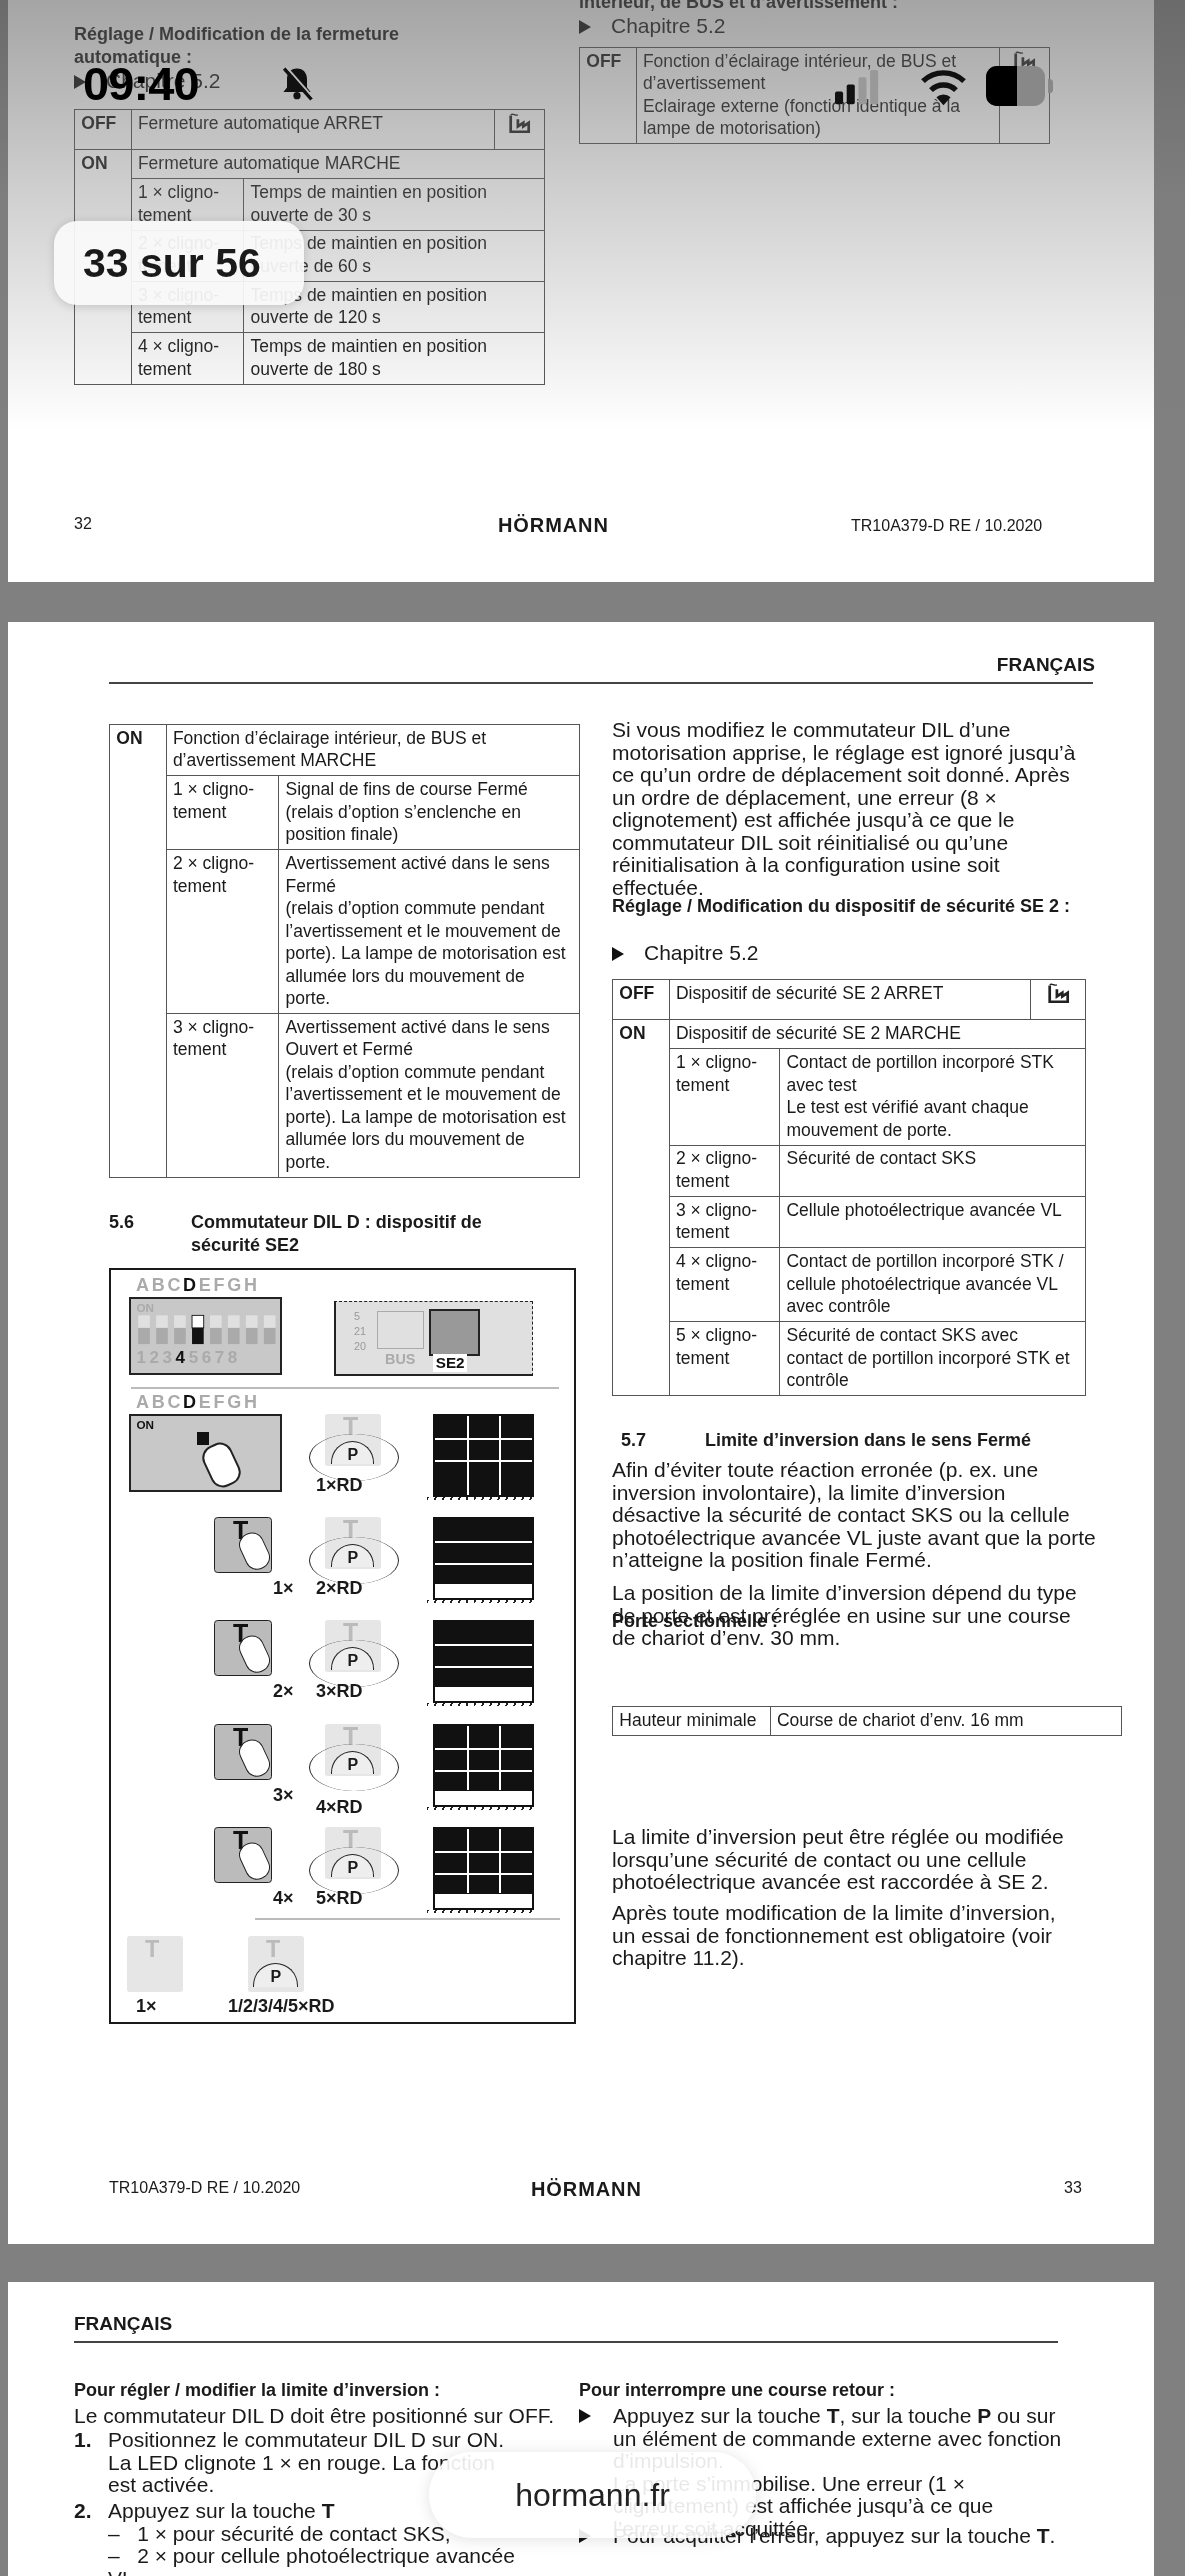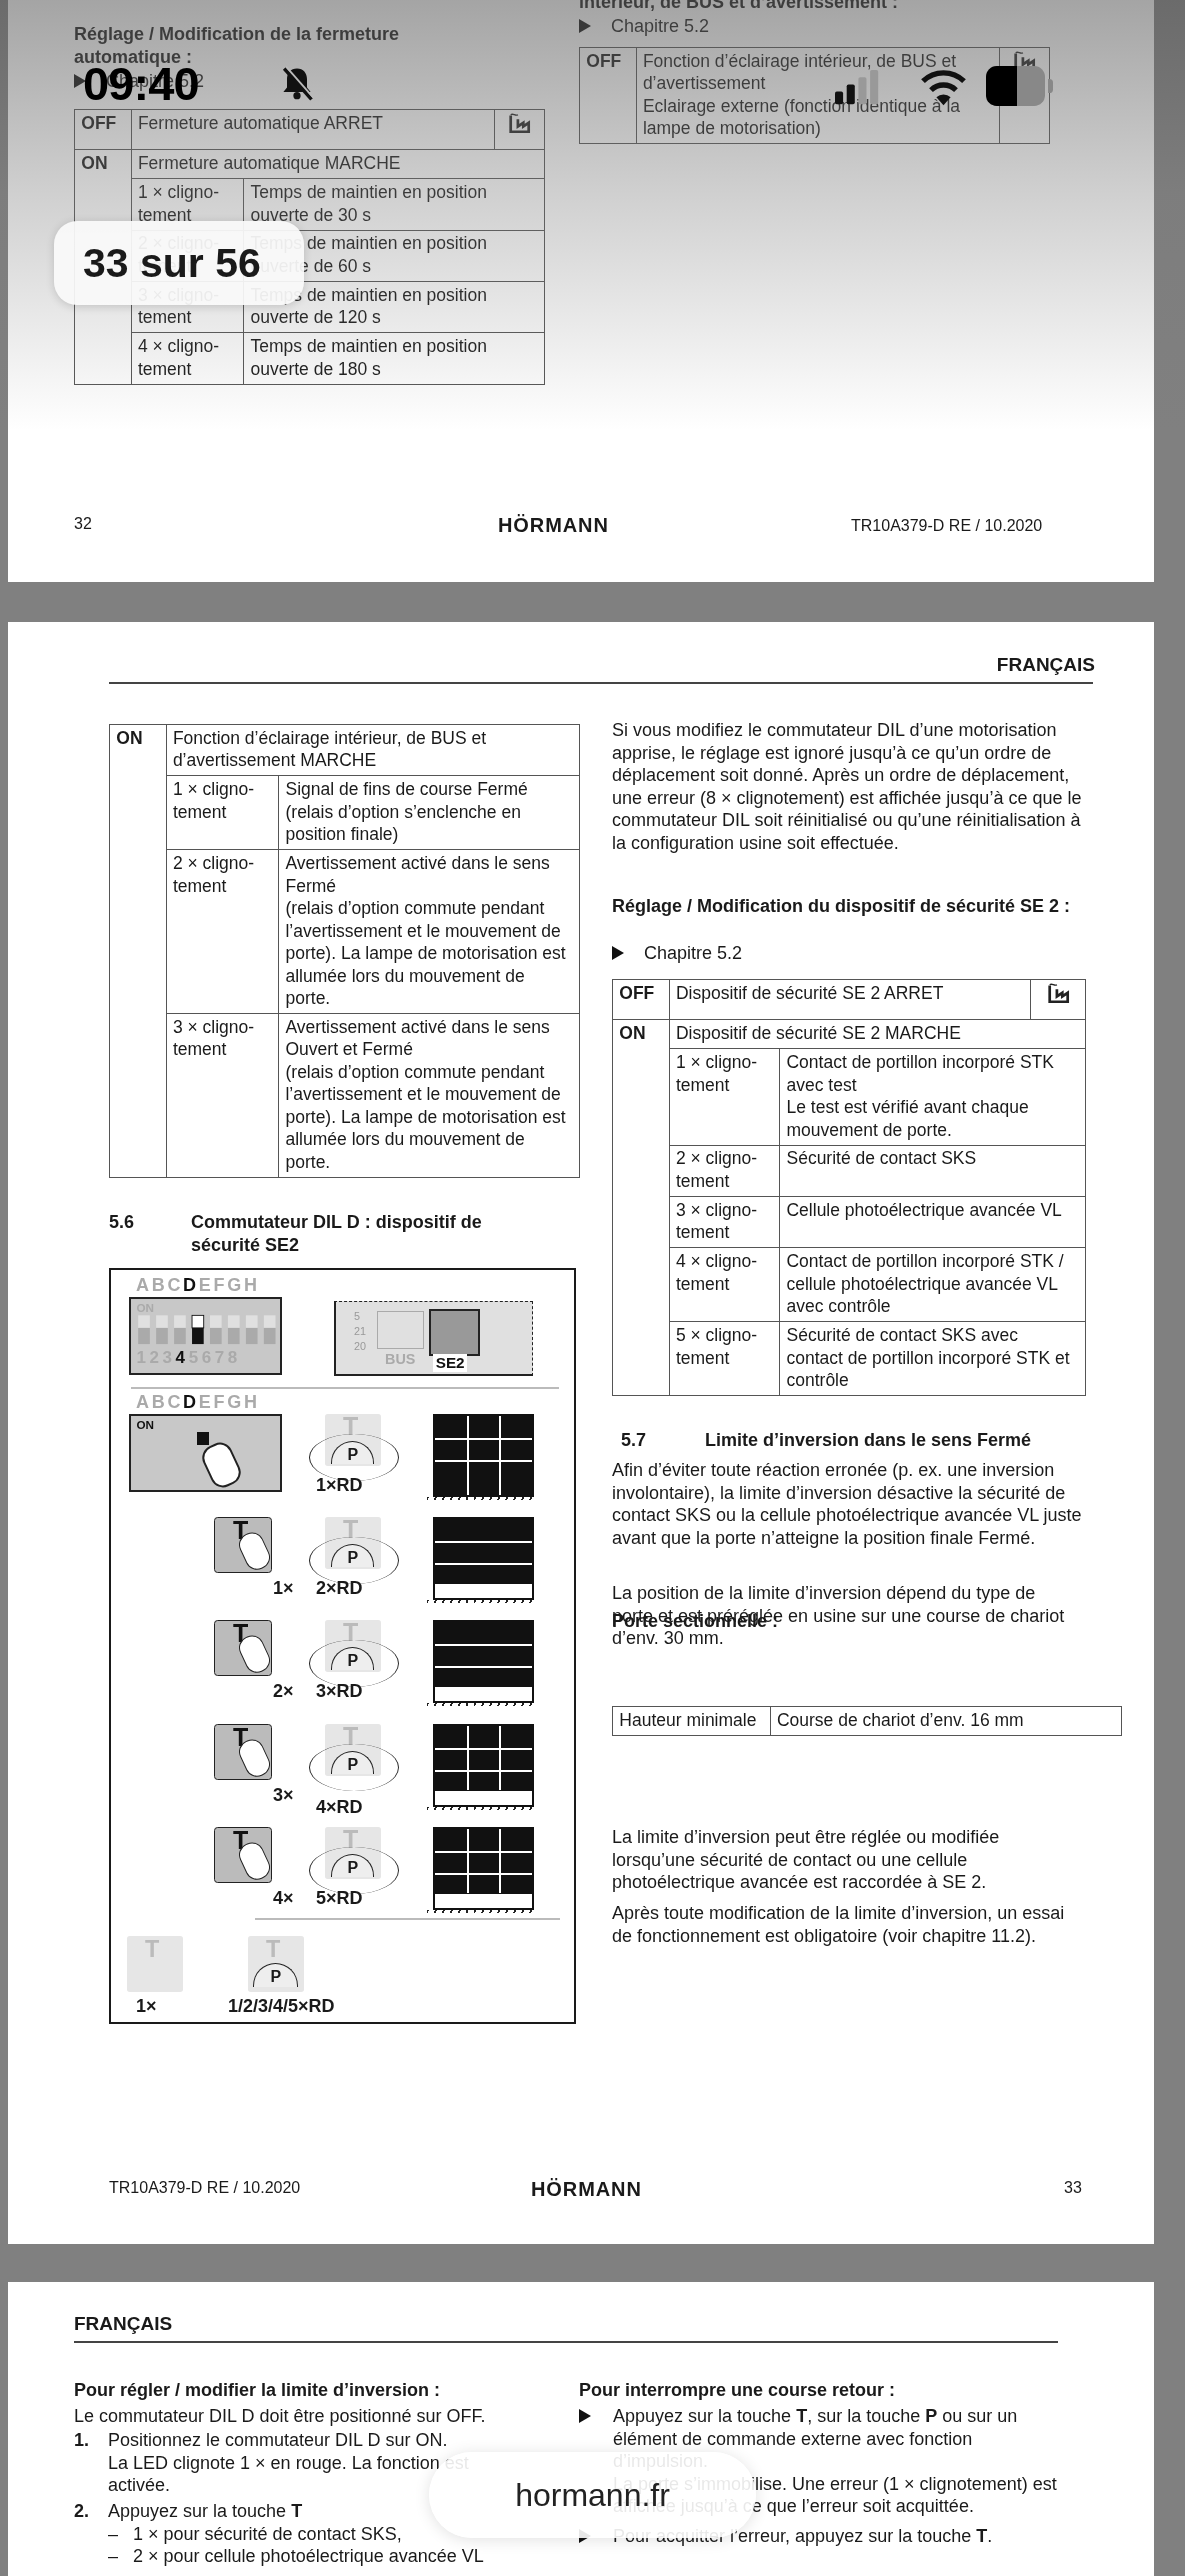--- a/index.html
+++ b/index.html
@@ -3,21 +3,21 @@
 <meta charset="utf-8">
 <style>
   html, body { margin:0; padding:0; }
   body { width:1186px; height:2576px; background:#808080; position:relative; overflow:hidden;
          font-family:"Liberation Sans", sans-serif; color:#1a1a1a; }
   .page { position:absolute; left:8px; width:1146px; background:#fff; }
   .p32 { top:-36px; height:618px; }
   .p33 { top:622px; height:1622px; }
   .p34 { top:2282px; height:359px; }
   .abs { position:absolute; }
-  .txt { font-size:18px; line-height:22.5px; }
+  .txt { font-size:21px; line-height:22.5px; }
   .h { font-weight:bold; font-size:18px; line-height:22.5px; }
   table.dil { border-collapse:collapse; position:absolute; font-size:17.5px; line-height:22.5px; }
   table.dil td { border:1.8px solid #555; vertical-align:top; padding:1.8px 6.3px 3.6px 6.3px; }
   table.dil td.k { font-weight:bold; width:43px; }
   .factory { width:23.4px; height:21.6px; }
   .footer { position:absolute; font-size:16px; }
   .brand { position:absolute; font-weight:bold; font-size:20px; letter-spacing:0.9px; }
   .rule { position:absolute; height:1.8px; background:#444; }
   .arrow { display:inline-block; width:0; height:0; border-left:12.6px solid #111; border-top:7.2px solid transparent;
            border-bottom:7.2px solid transparent; margin-right:20px; vertical-align:-0.9px; }

